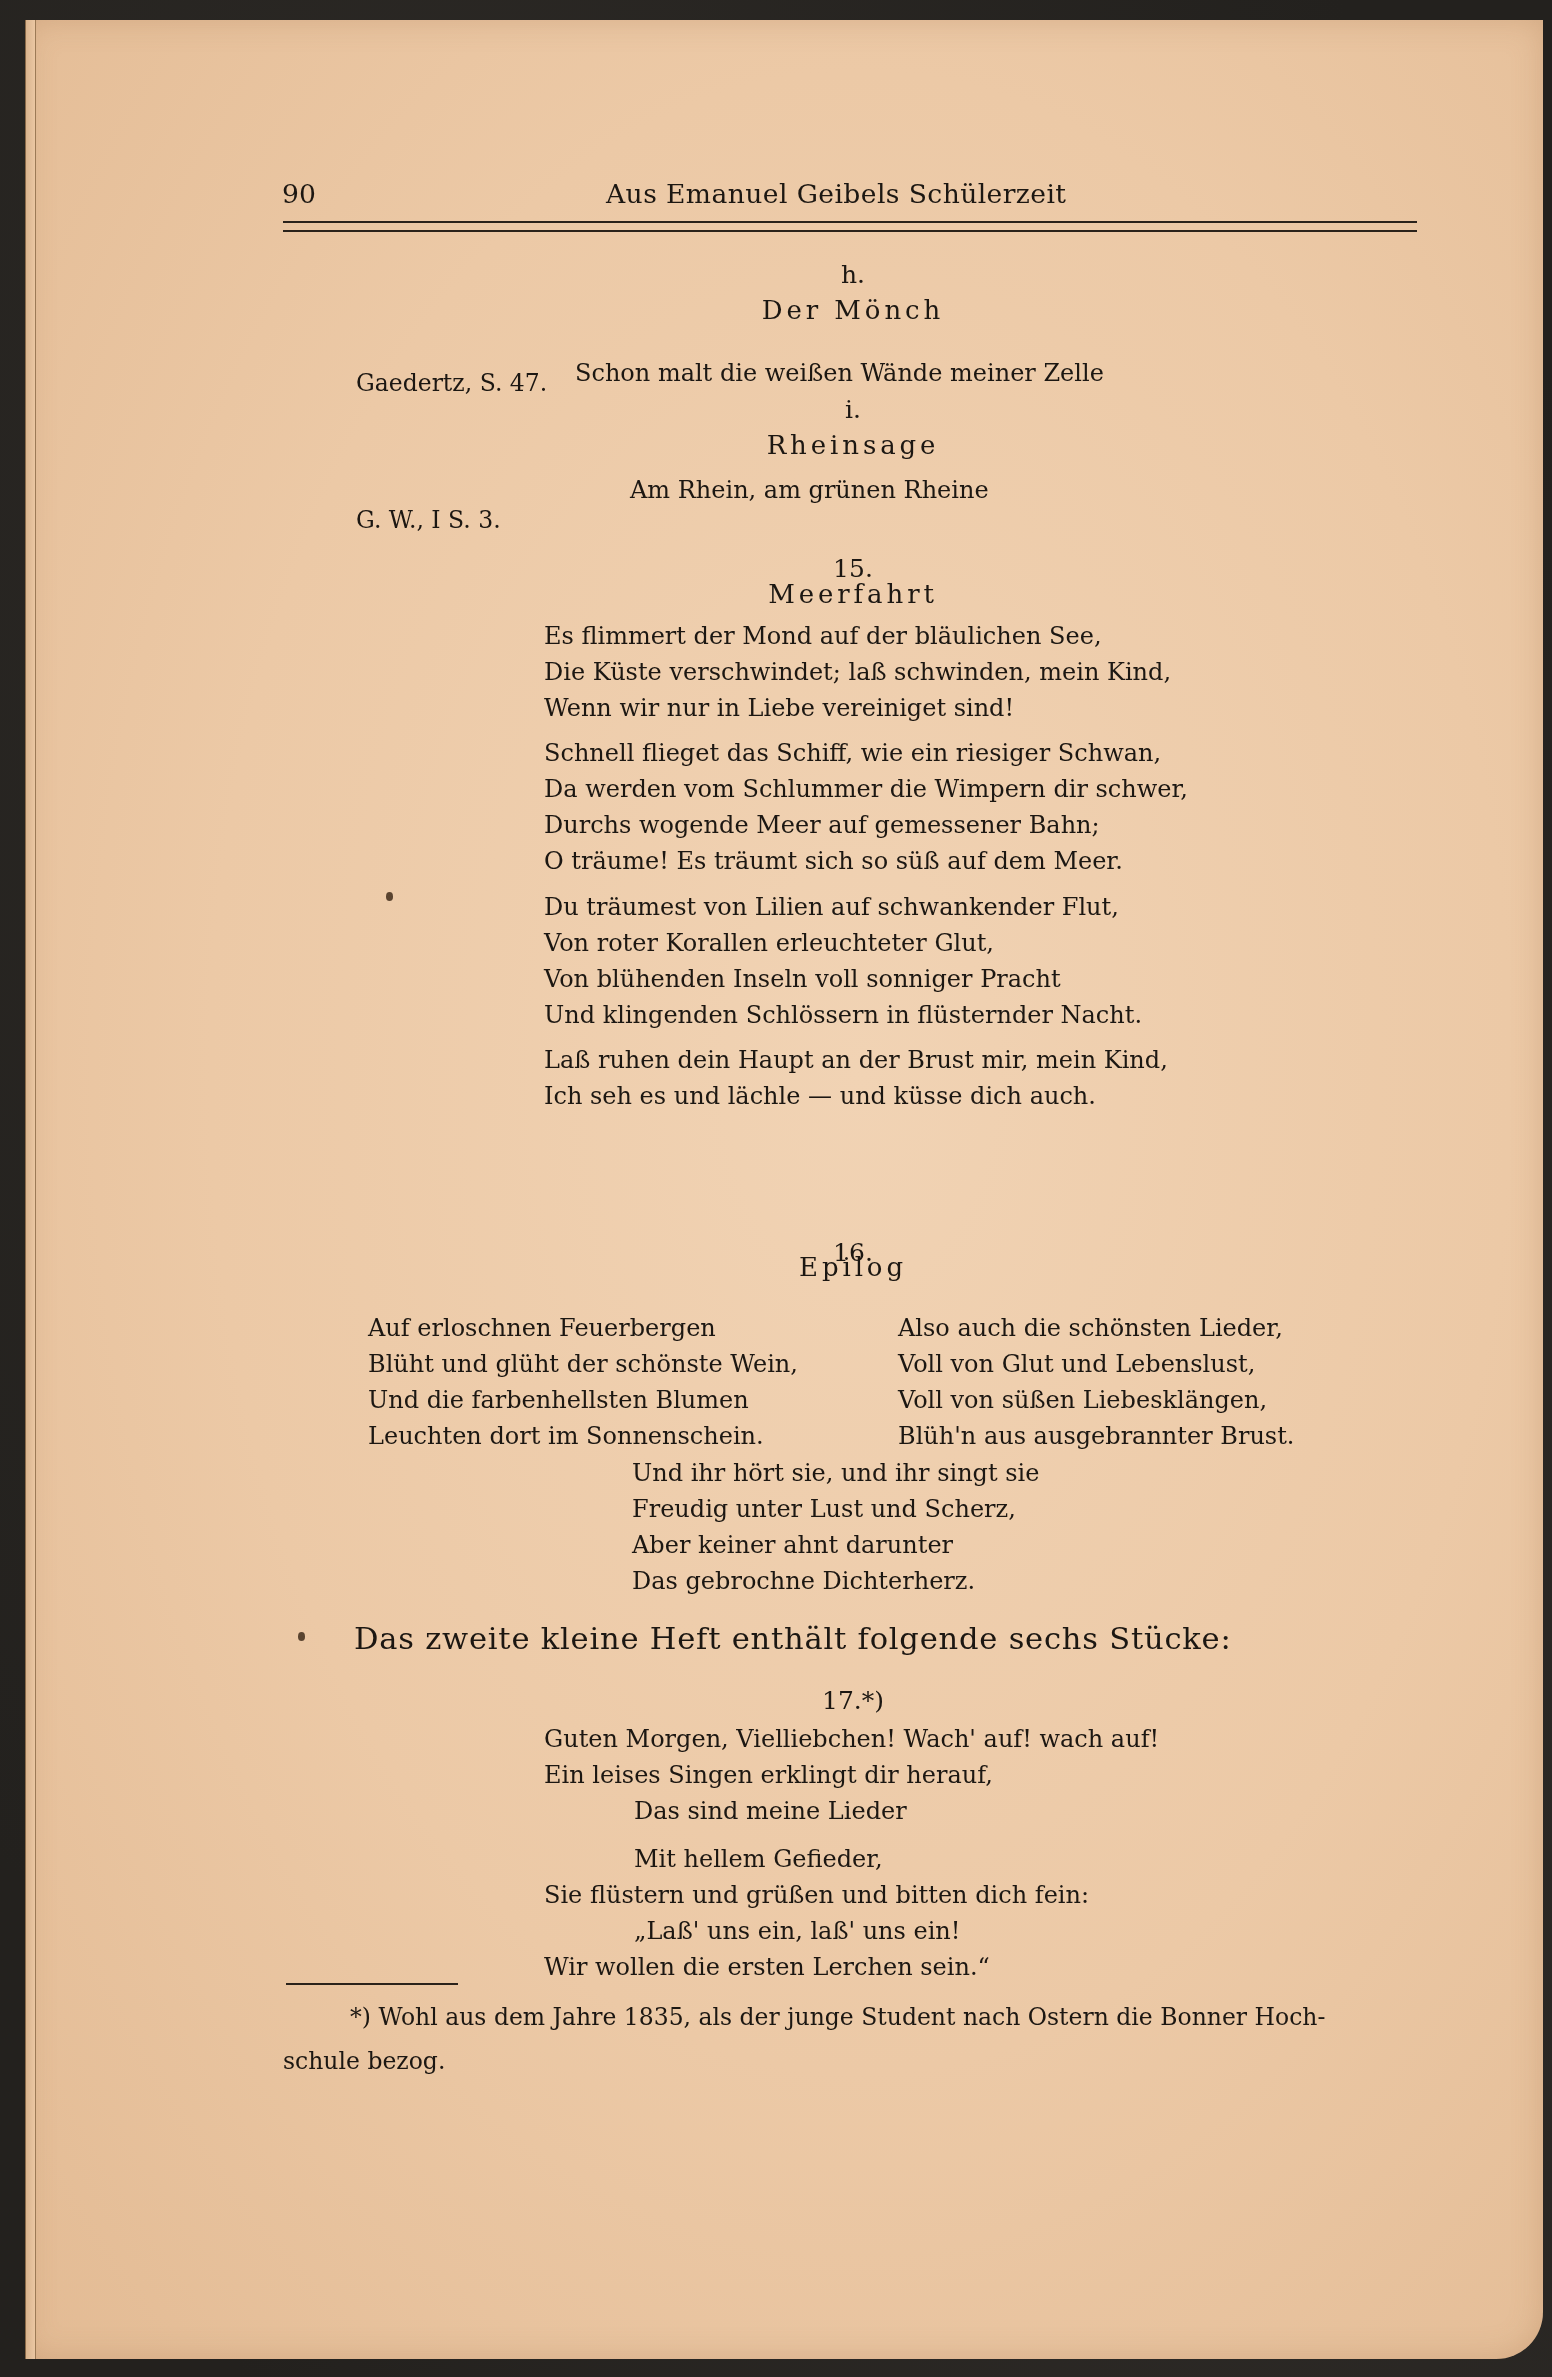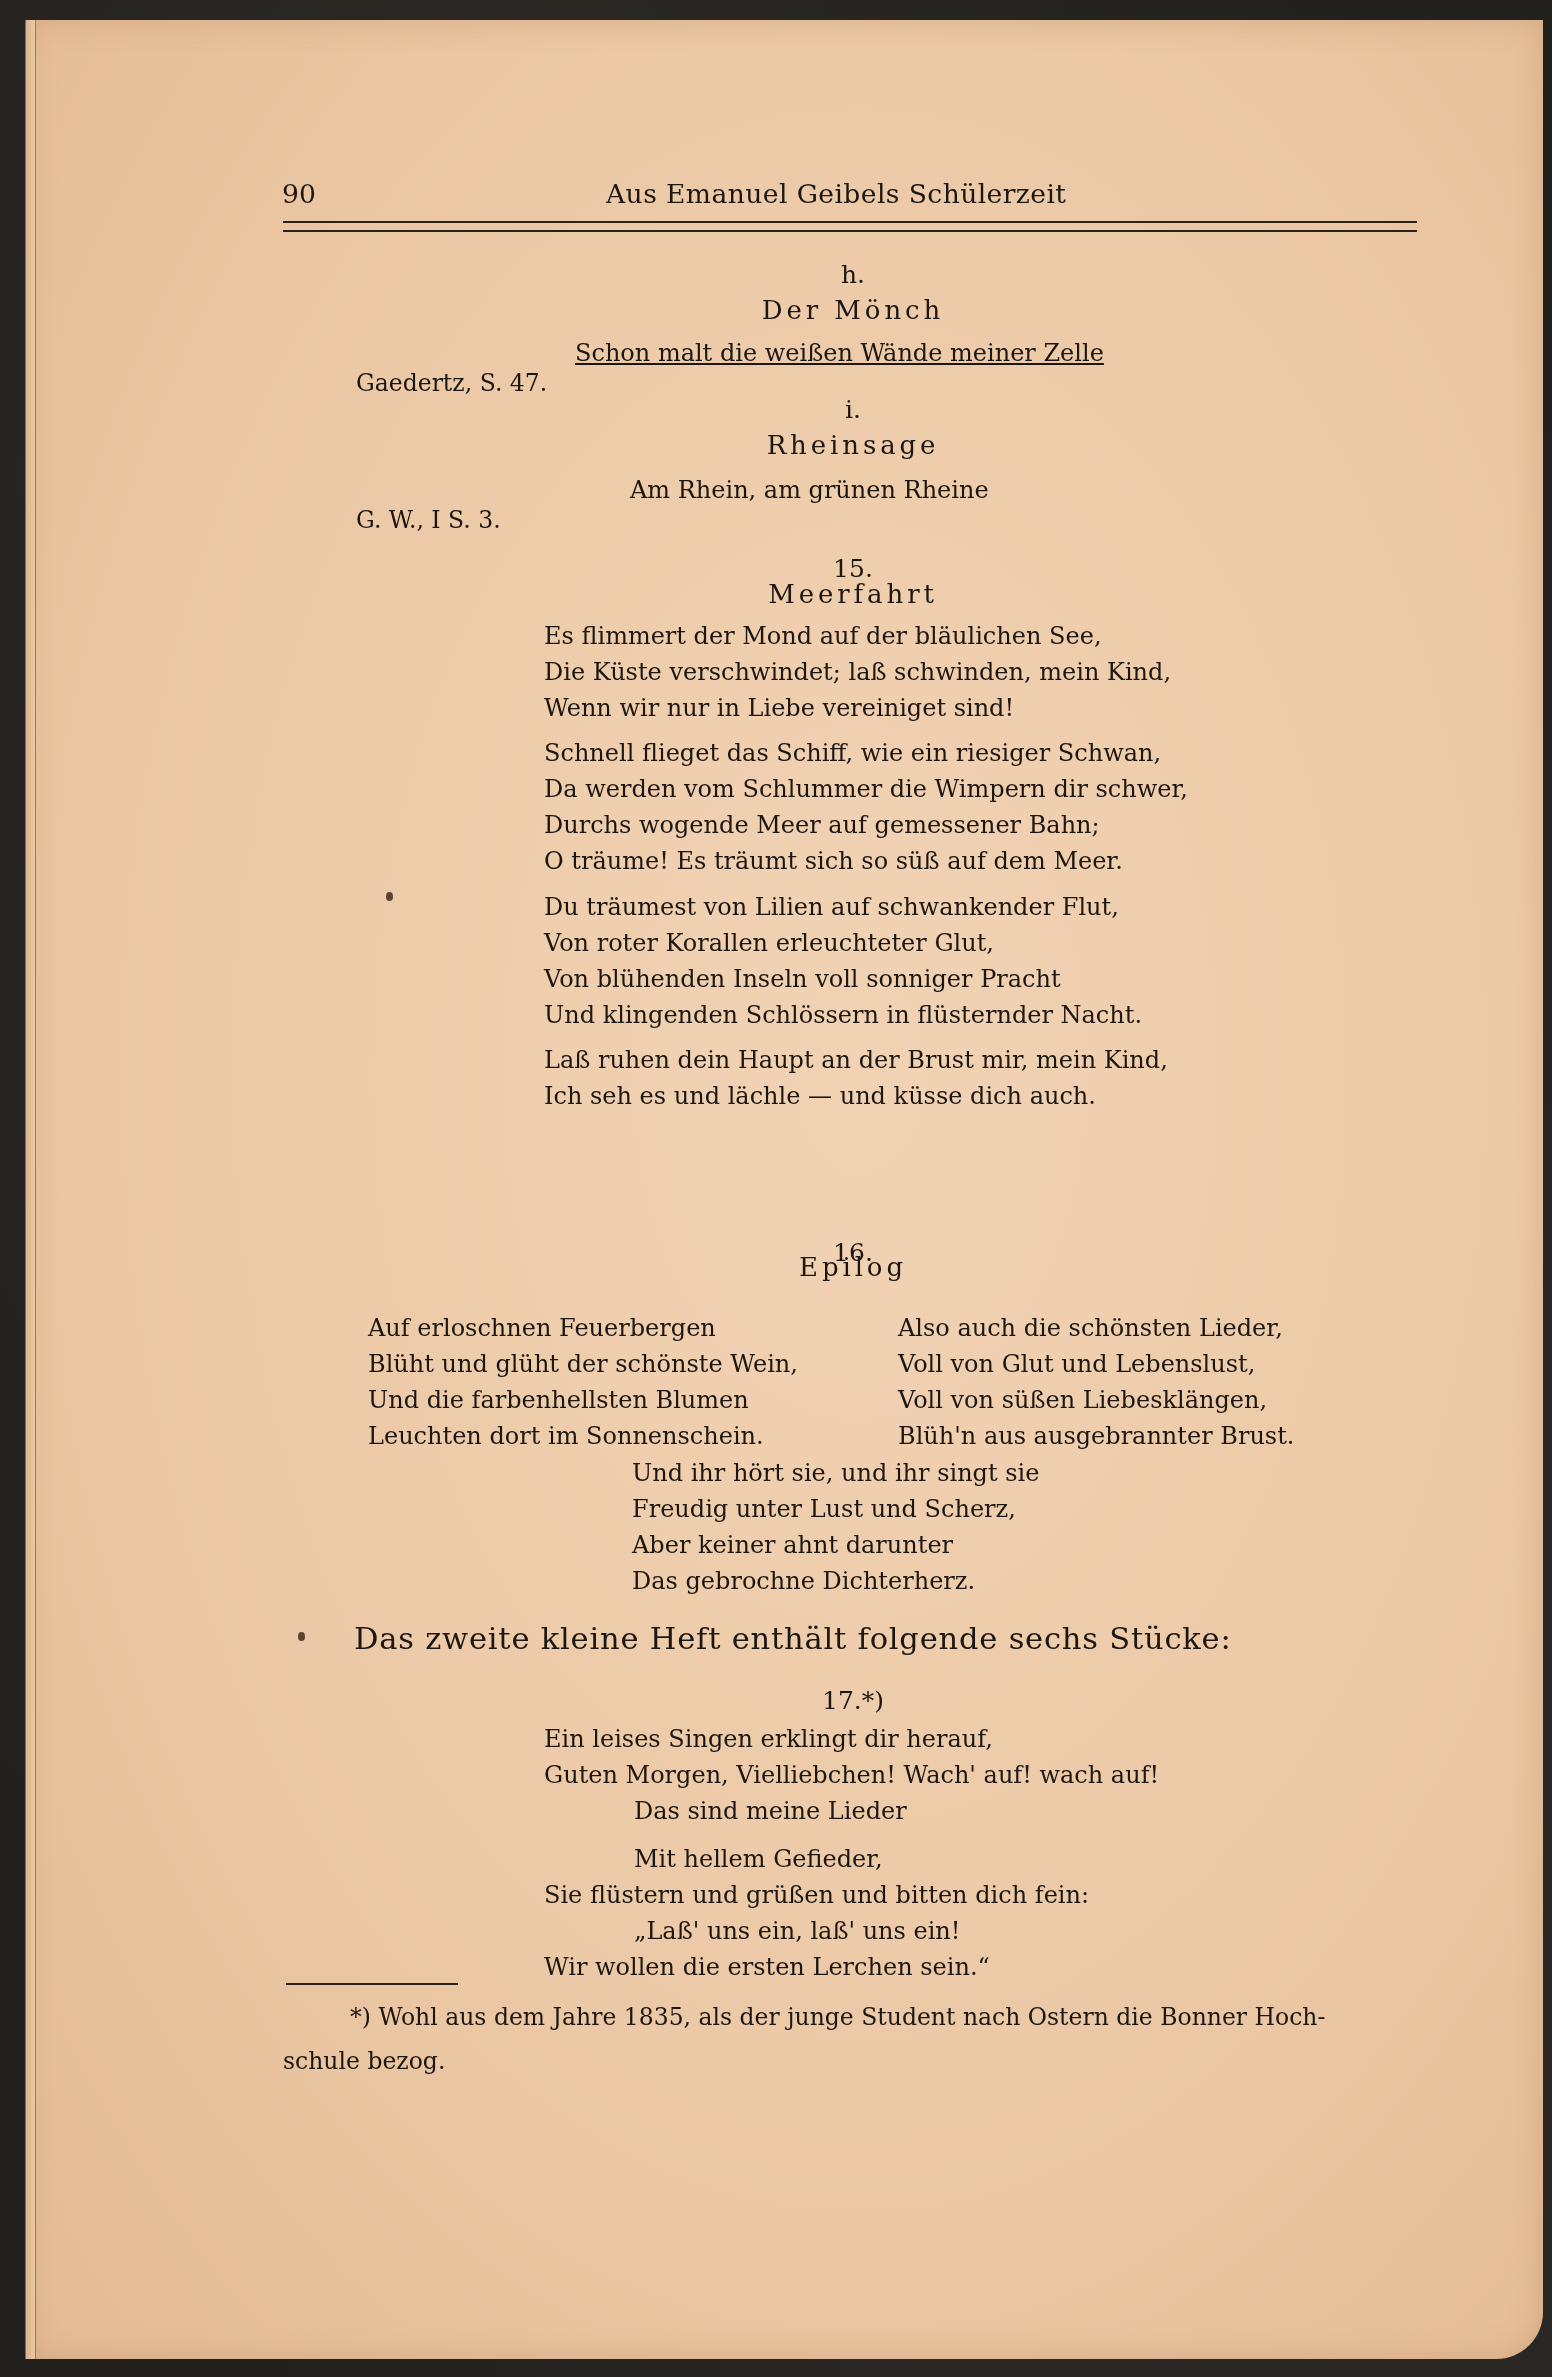--- a/index.html
+++ b/index.html
@@ -57,21 +57,21 @@
 <div class="scan-bg"></div>
 <div class="page"></div>
 <div class="page-edge"></div>
 
 <div class="abs header-num">90</div>
 <div class="abs header-title">Aus Emanuel Geibels Schülerzeit</div>
 <div class="rule"></div>
 
 <div class="abs center label" style="top:260px;">h.</div>
 <div class="abs center title" style="top:295px;">Der Mönch</div>
-<div class="abs verse" style="left:575px; top:335px;text-decoration:underline;">Schon malt die weißen Wände meiner Zelle</div>
+<div class="abs verse" style="left:575px; top:355px;">Schon malt die weißen Wände meiner Zelle</div>
 <div class="abs ref" style="top:369px;">Gaedertz, S. 47.</div>
 
 <div class="abs center label" style="top:395px;">i.</div>
 <div class="abs center title" style="top:430px;">Rheinsage</div>
 <div class="abs verse" style="left:630px; top:472px;">Am Rhein, am grünen Rheine</div>
 <div class="abs ref" style="top:506px;">G. W., I S. 3.</div>
 
 <div class="abs center label" style="top:554px;">15.</div>
 <div class="abs center title" style="top:579px;">Meerfahrt</div>
 <div class="abs verse" style="left:544px; top:618px;">
@@ -113,22 +113,22 @@
   <div>Freudig unter Lust und Scherz,</div>
   <div>Aber keiner ahnt darunter</div>
   <div>Das gebrochne Dichterherz.</div>
 </div>
 
 <div class="bullet" style="left:298px; top:1632px;"></div>
 <div class="abs big" style="left:354px; top:1621px;">Das zweite kleine Heft enthält folgende sechs Stücke:</div>
 
 <div class="abs center label" style="top:1686px;">17.*)</div>
 <div class="abs verse" style="left:544px; top:1721px;">
+  <div>Guten Morgen, Vielliebchen!  Wach' auf!  wach auf!</div>
   <div>Ein leises Singen erklingt dir herauf,</div>
-  <div>Guten Morgen, Vielliebchen!  Wach' auf!  wach auf!</div>
   <div style="padding-left:90px;">Das sind meine Lieder</div>
   <div style="padding-left:90px;margin-top:12px;">Mit hellem Gefieder,</div>
   <div>Sie flüstern und grüßen und bitten dich fein:</div>
   <div style="padding-left:90px;">„Laß' uns ein, laß' uns ein!</div>
   <div>Wir wollen die ersten Lerchen sein.“</div>
 </div>
 
 <div class="fn-rule"></div>
 <div class="abs footnote" style="left:350px; top:1995px;">*) Wohl aus dem Jahre 1835, als der junge Student nach Ostern die Bonner Hoch-</div>
 <div class="abs footnote" style="left:283px; top:2039px;">schule bezog.</div>

